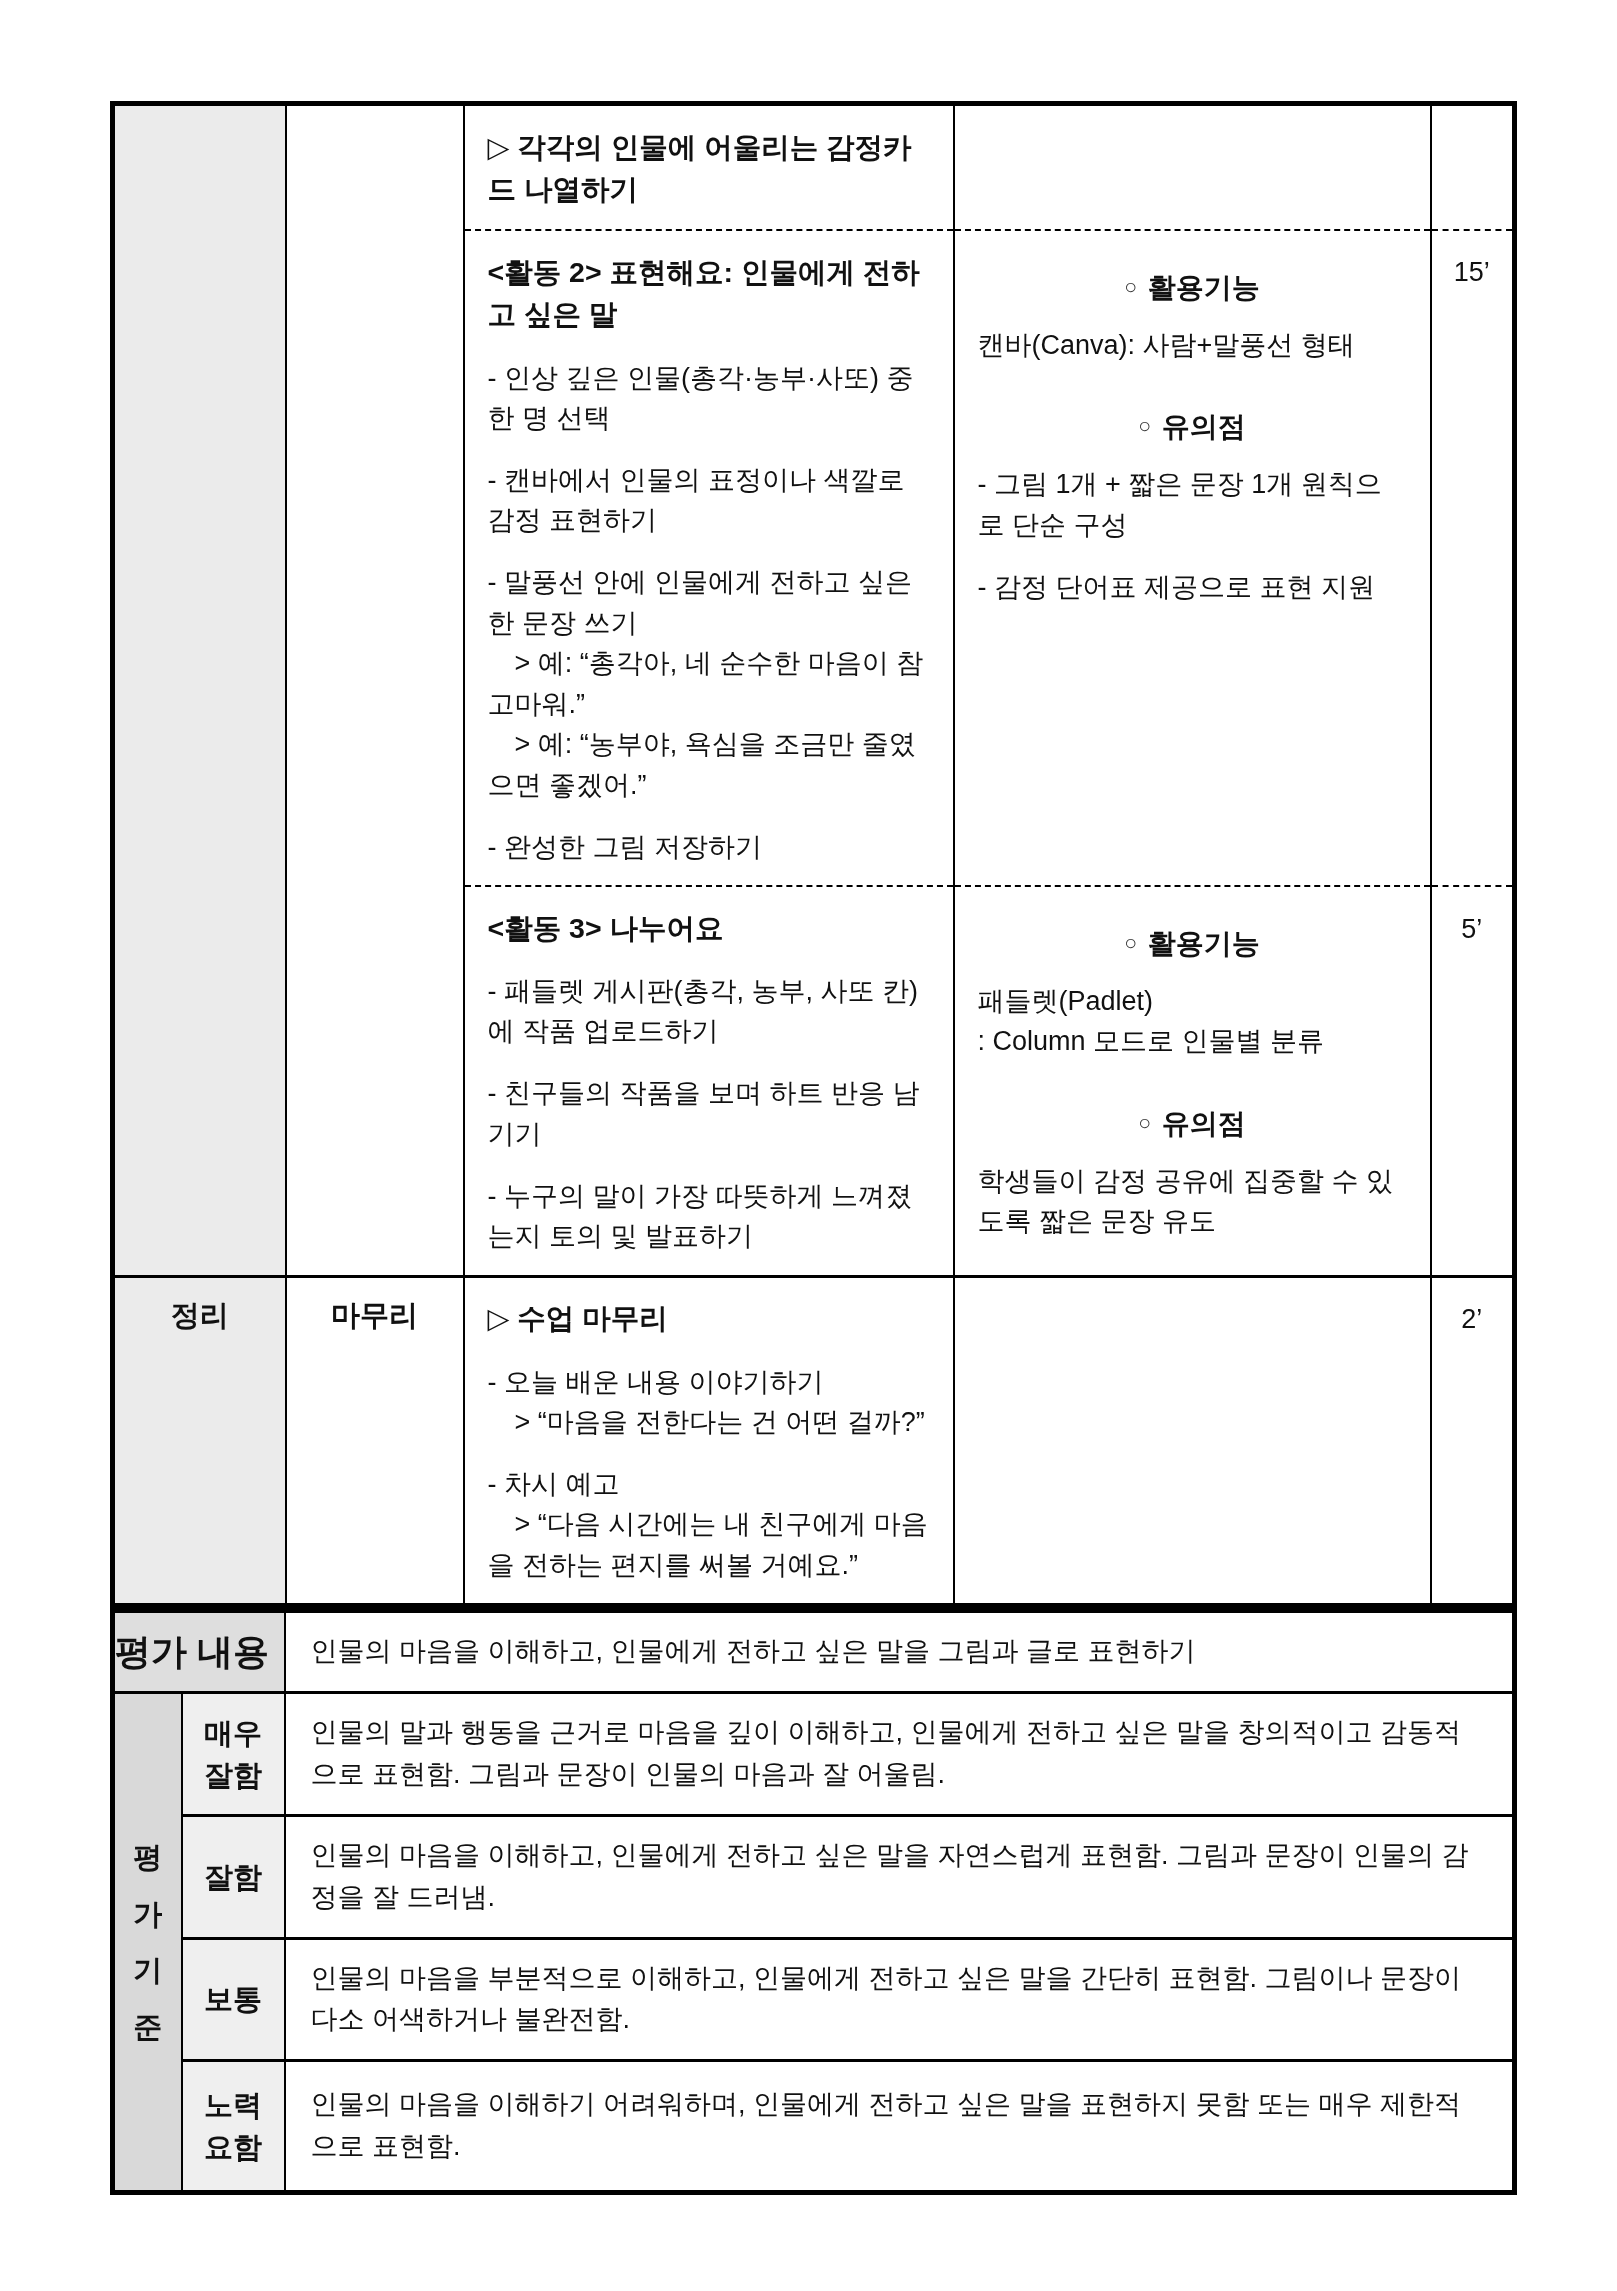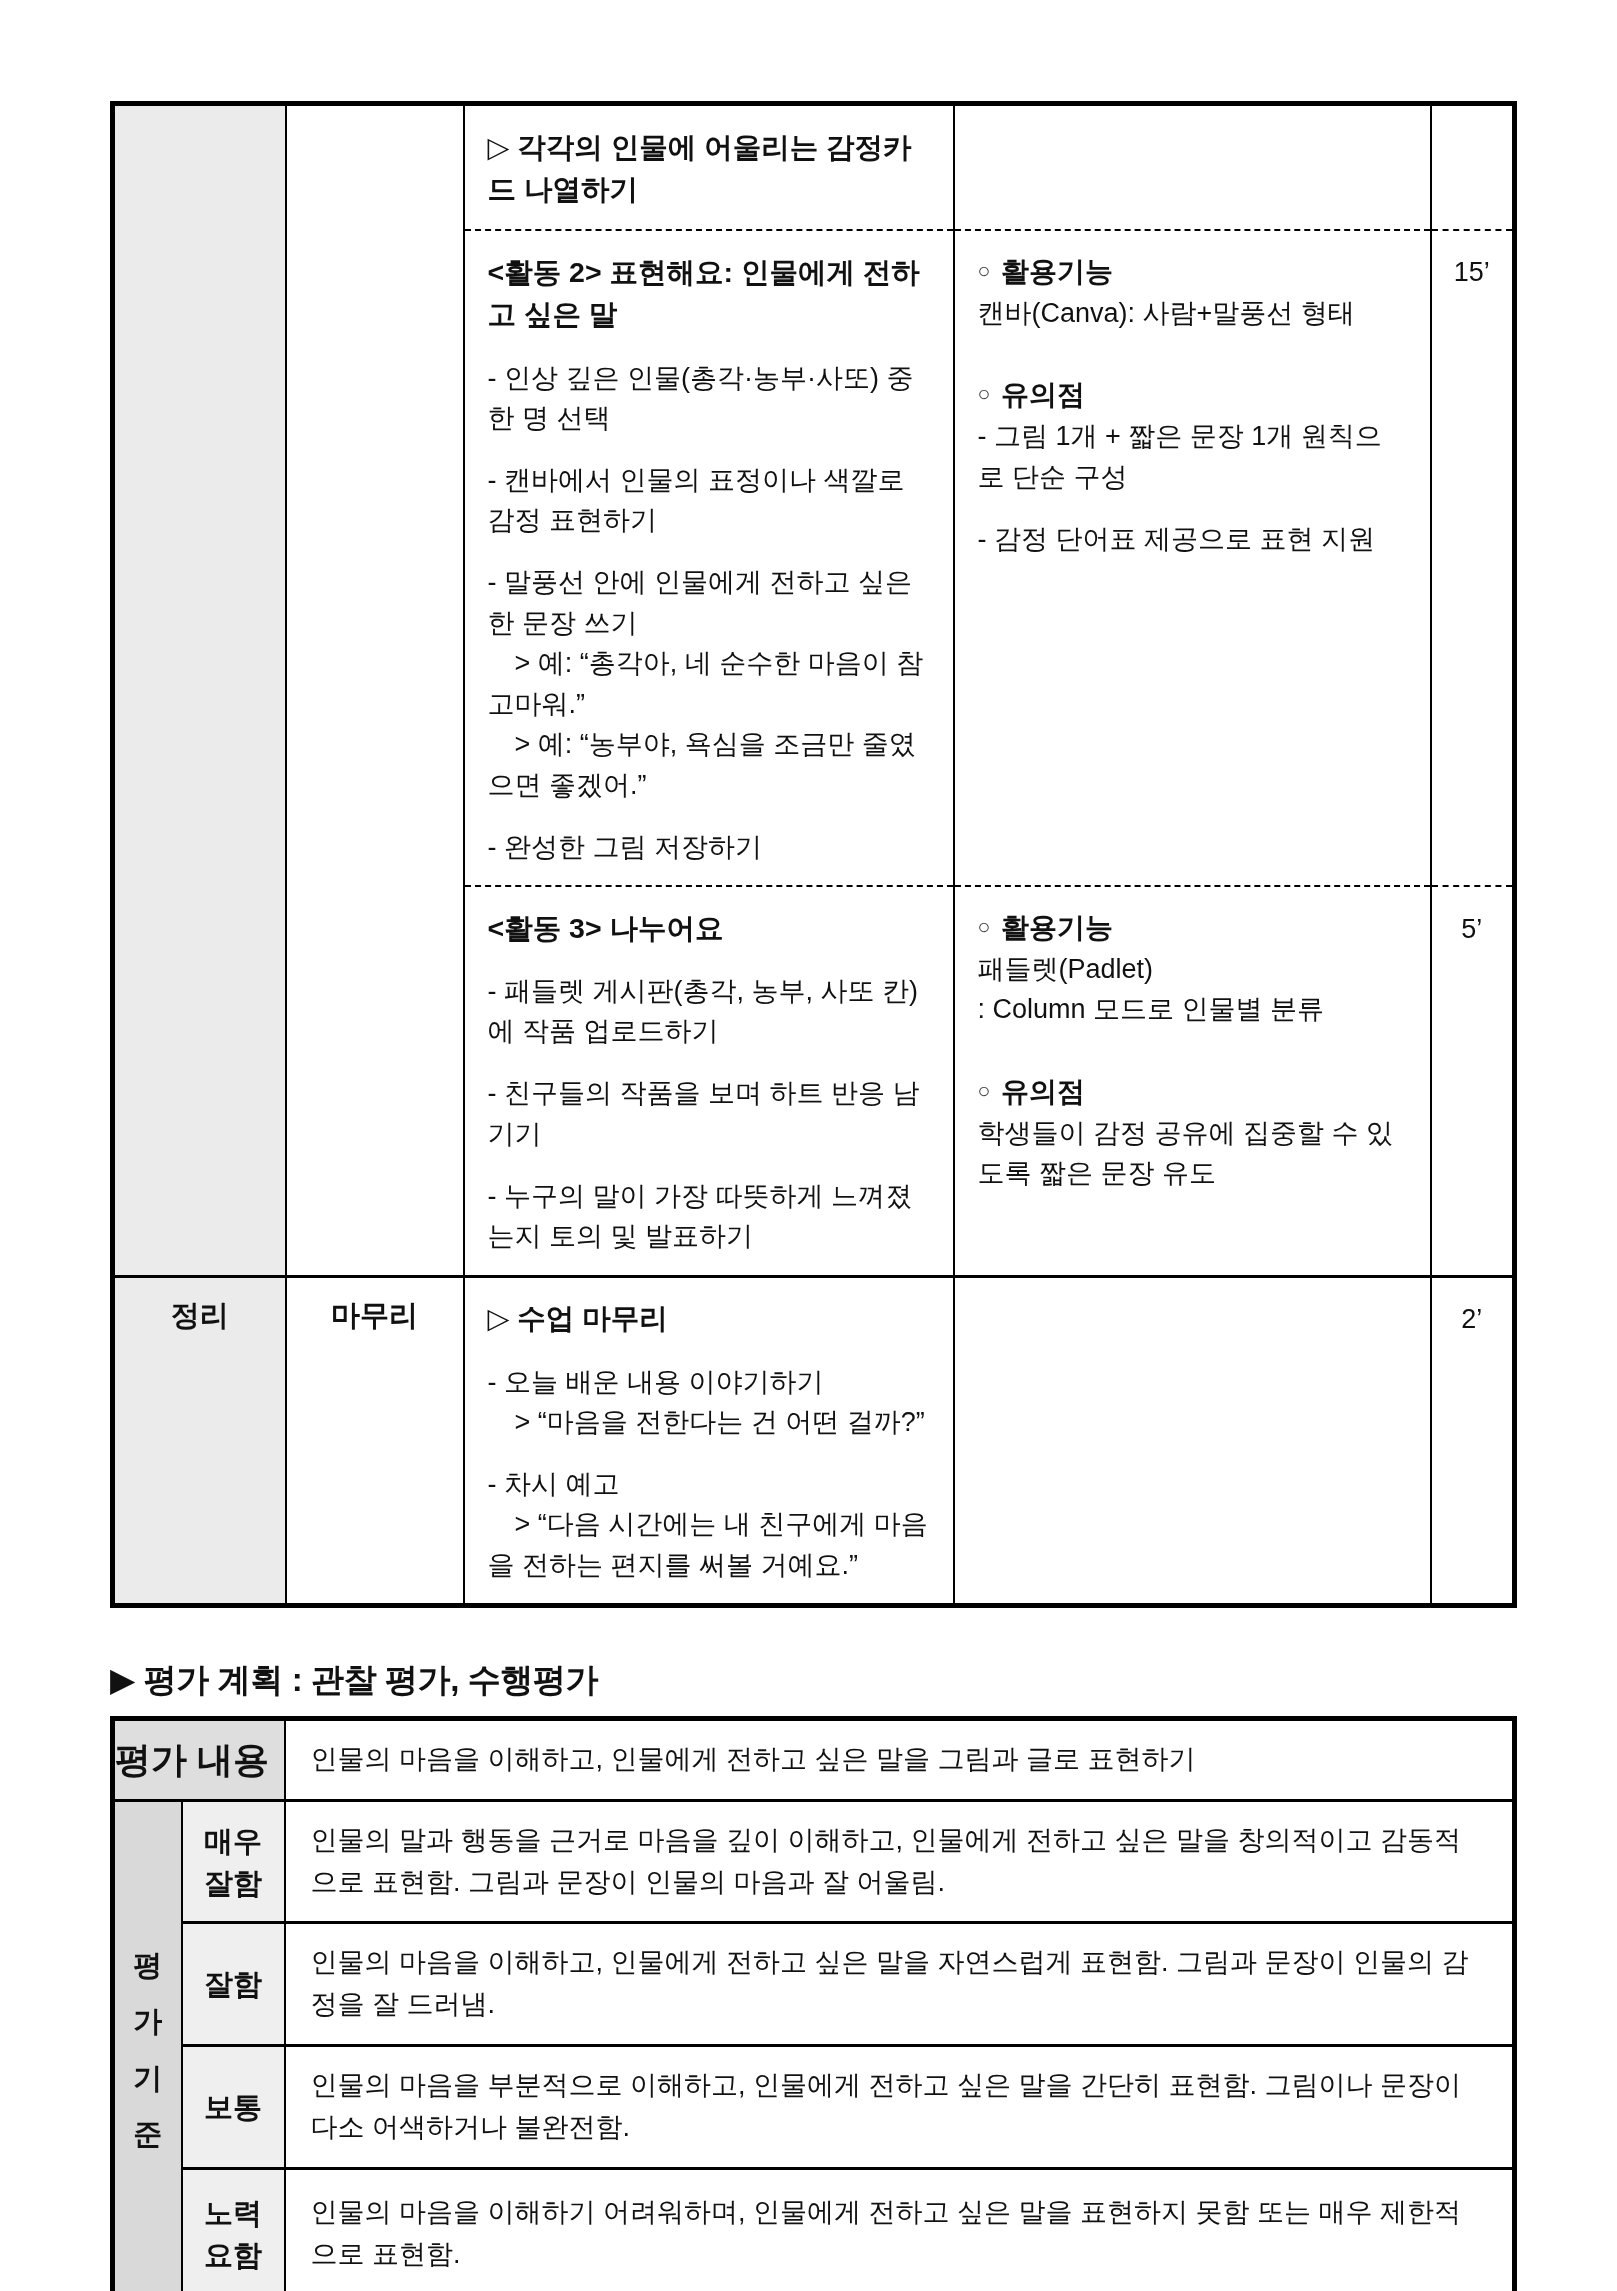--- a/index.html
+++ b/index.html
@@ -53,21 +53,21 @@
   .act-title {
     font-weight: bold;
     font-size: 28.5px;
     line-height: 1.5;
     margin: 0 0 21.4px 0;
   }
   .step { margin: 0 0 21.4px 0; }
   .step.tight { margin-bottom: 0; }
   .step.sub { margin: 0; text-indent: 27px; }
   .step.sub.last { margin-bottom: 21.4px; }
-  .note-head { margin: 0; font-weight: bold; font-size: 28px; }
+  .note-head { margin: 16px; font-weight: bold; font-size: 28px; text-align: center; }
   .note-head .o-bullet {
     font-weight: normal;
     font-size: 21.4px;
     display: inline-block;
     transform: translateY(-2.7px);
     margin-right: 10.7px;
     color: #333;
   }
   .note-line { margin: 0; }
   .note-gap { margin-top: 41px; }
@@ -187,21 +187,20 @@
           <p class="step sub last">&gt; “마음을 전한다는 건 어떤 걸까?”</p>
           <p class="step tight">- 차시 예고</p>
           <p class="step sub">&gt; “다음 시간에는 내 친구에게 마음을 전하는 편지를 써볼 거예요.”</p>
         </td>
         <td class="solid-top"></td>
         <td class="solid-top time-cell">2’</td>
       </tr>
     </tbody>
       </table>
 
-    <div class="eval-heading">▶ 평가 계획 : 관찰 평가, 수행평가</div>
 
     <table class="eval">
       <colgroup>
         <col style="width:69px">
           <col style="width:103px">
           <col style="width:1230px">
       </colgroup>
 
       <tbody>
           <tr style="height:76px">

